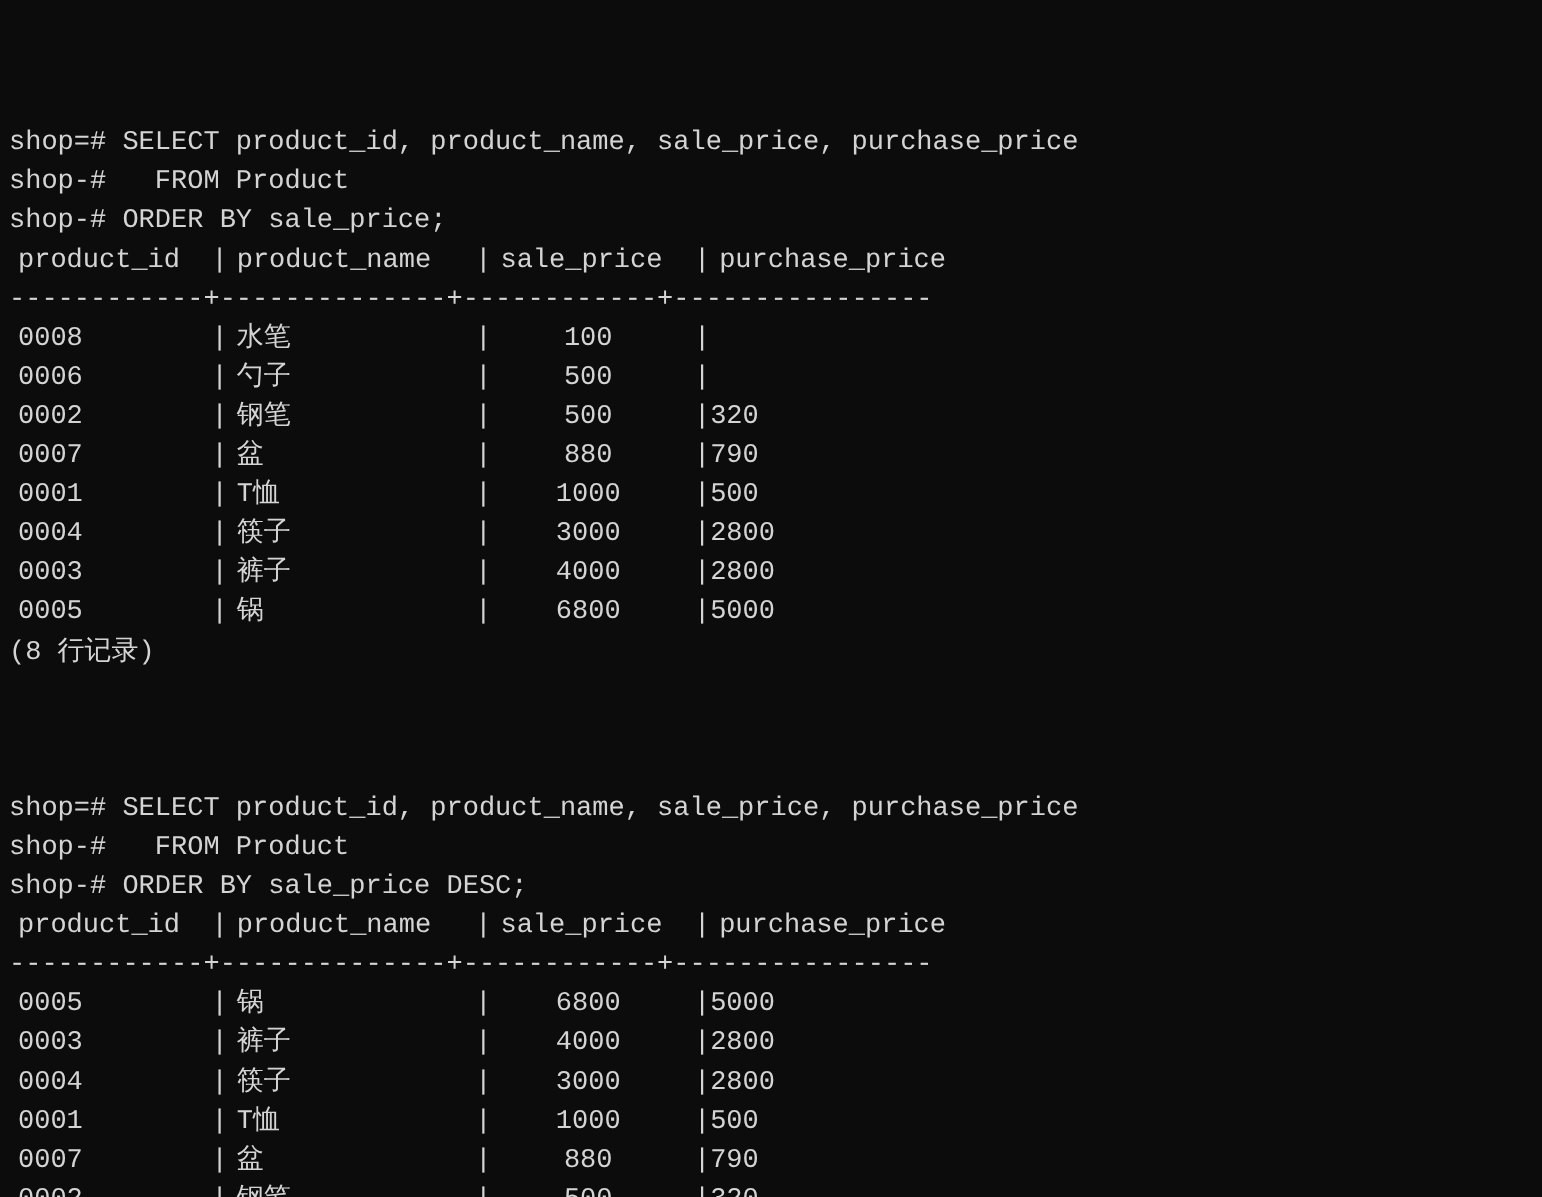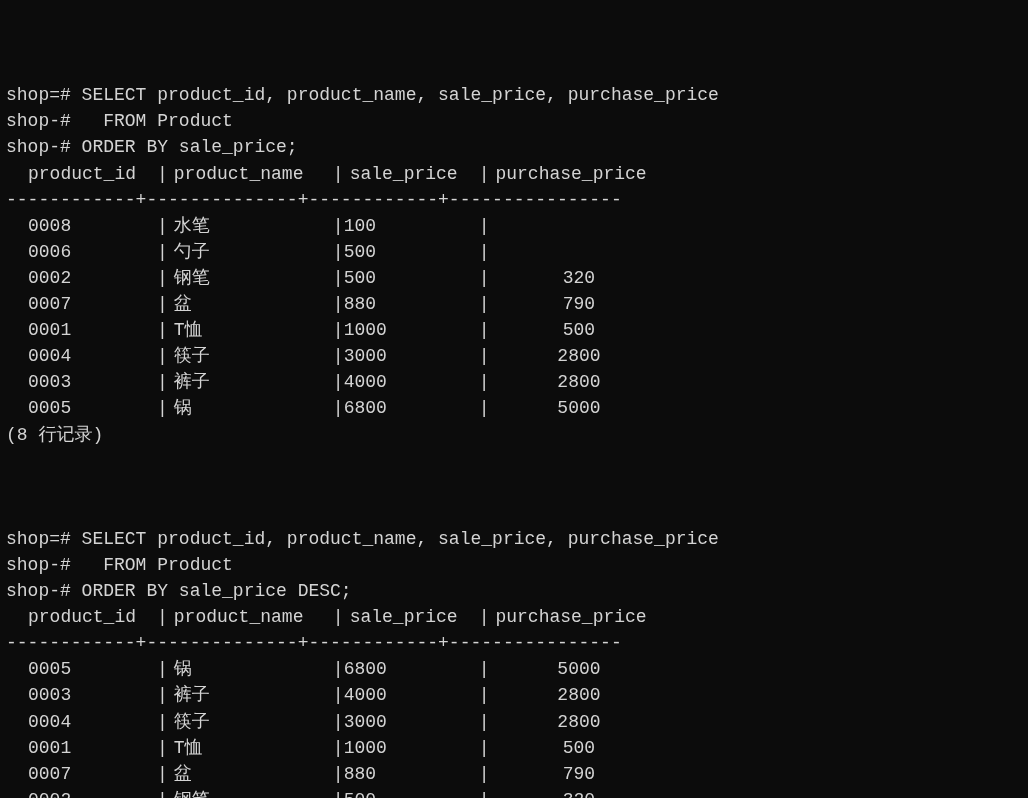--- a/index.html
+++ b/index.html
@@ -12,24 +12,24 @@
       padding: 4px 6px;
       white-space: pre;
       width: 1028px;
       height: 798px;
       overflow: hidden;
     }
     .line { display: block; }
     .header-row, .data-row {
       display: flex;
     }
-    .col1 { width: 135px; padding-left: 6px; margin-left: 16px; }
+    .col1 { width: 135px; padding-left: 6px; }
     .col2 { width: 165px; padding-left: 6px; font-family: Liberation Mono, monospace; }
-    .col3 { width: 135px; text-align: left; padding-right: 6px; }
-    .col4 { width: 185px; text-align: center; padding-right: 6px; }
+    .col3 { width: 135px; text-align: center; padding-right: 6px; }
+    .col4 { width: 185px; text-align: left; padding-right: 6px; }
     .sep { color: #d4d4d4; }
     .hdr .col1, .hdr .col2, .hdr .col3, .hdr .col4 { text-align: left; padding-left: 6px; }
     .hdr .col3, .hdr .col4 { text-align: left; }
     .hline { color: #d4d4d4; letter-spacing: 0; }
   </style>
 </head>
 <body>
 
 
 <div><span class="line">shop=# SELECT product_id, product_name, sale_price, purchase_price</span><span class="line">shop-#   FROM Product</span><span class="line">shop-# ORDER BY sale_price;</span><span class="header-row hdr"><span class="col1">product_id</span><span class="sep">|</span><span class="col2">product_name</span><span class="sep">|</span><span class="col3" style="text-align:left;">sale_price</span><span class="sep">|</span><span class="col4" style="text-align:left;">purchase_price</span></span><span class="line hline">------------+--------------+------------+----------------</span><span class="data-row"><span class="col1">0008</span><span class="sep">|</span><span class="col2">水笔</span><span class="sep">|</span><span class="col3">100</span><span class="sep">|</span><span class="col4"></span></span><span class="data-row"><span class="col1">0006</span><span class="sep">|</span><span class="col2">勺子</span><span class="sep">|</span><span class="col3">500</span><span class="sep">|</span><span class="col4"></span></span><span class="data-row"><span class="col1">0002</span><span class="sep">|</span><span class="col2">钢笔</span><span class="sep">|</span><span class="col3">500</span><span class="sep">|</span><span class="col4">320</span></span><span class="data-row"><span class="col1">0007</span><span class="sep">|</span><span class="col2">盆</span><span class="sep">|</span><span class="col3">880</span><span class="sep">|</span><span class="col4">790</span></span><span class="data-row"><span class="col1">0001</span><span class="sep">|</span><span class="col2">T恤</span><span class="sep">|</span><span class="col3">1000</span><span class="sep">|</span><span class="col4">500</span></span><span class="data-row"><span class="col1">0004</span><span class="sep">|</span><span class="col2">筷子</span><span class="sep">|</span><span class="col3">3000</span><span class="sep">|</span><span class="col4">2800</span></span><span class="data-row"><span class="col1">0003</span><span class="sep">|</span><span class="col2">裤子</span><span class="sep">|</span><span class="col3">4000</span><span class="sep">|</span><span class="col4">2800</span></span><span class="data-row"><span class="col1">0005</span><span class="sep">|</span><span class="col2">锅</span><span class="sep">|</span><span class="col3">6800</span><span class="sep">|</span><span class="col4">5000</span></span><span class="line">(8 行记录)</span>

